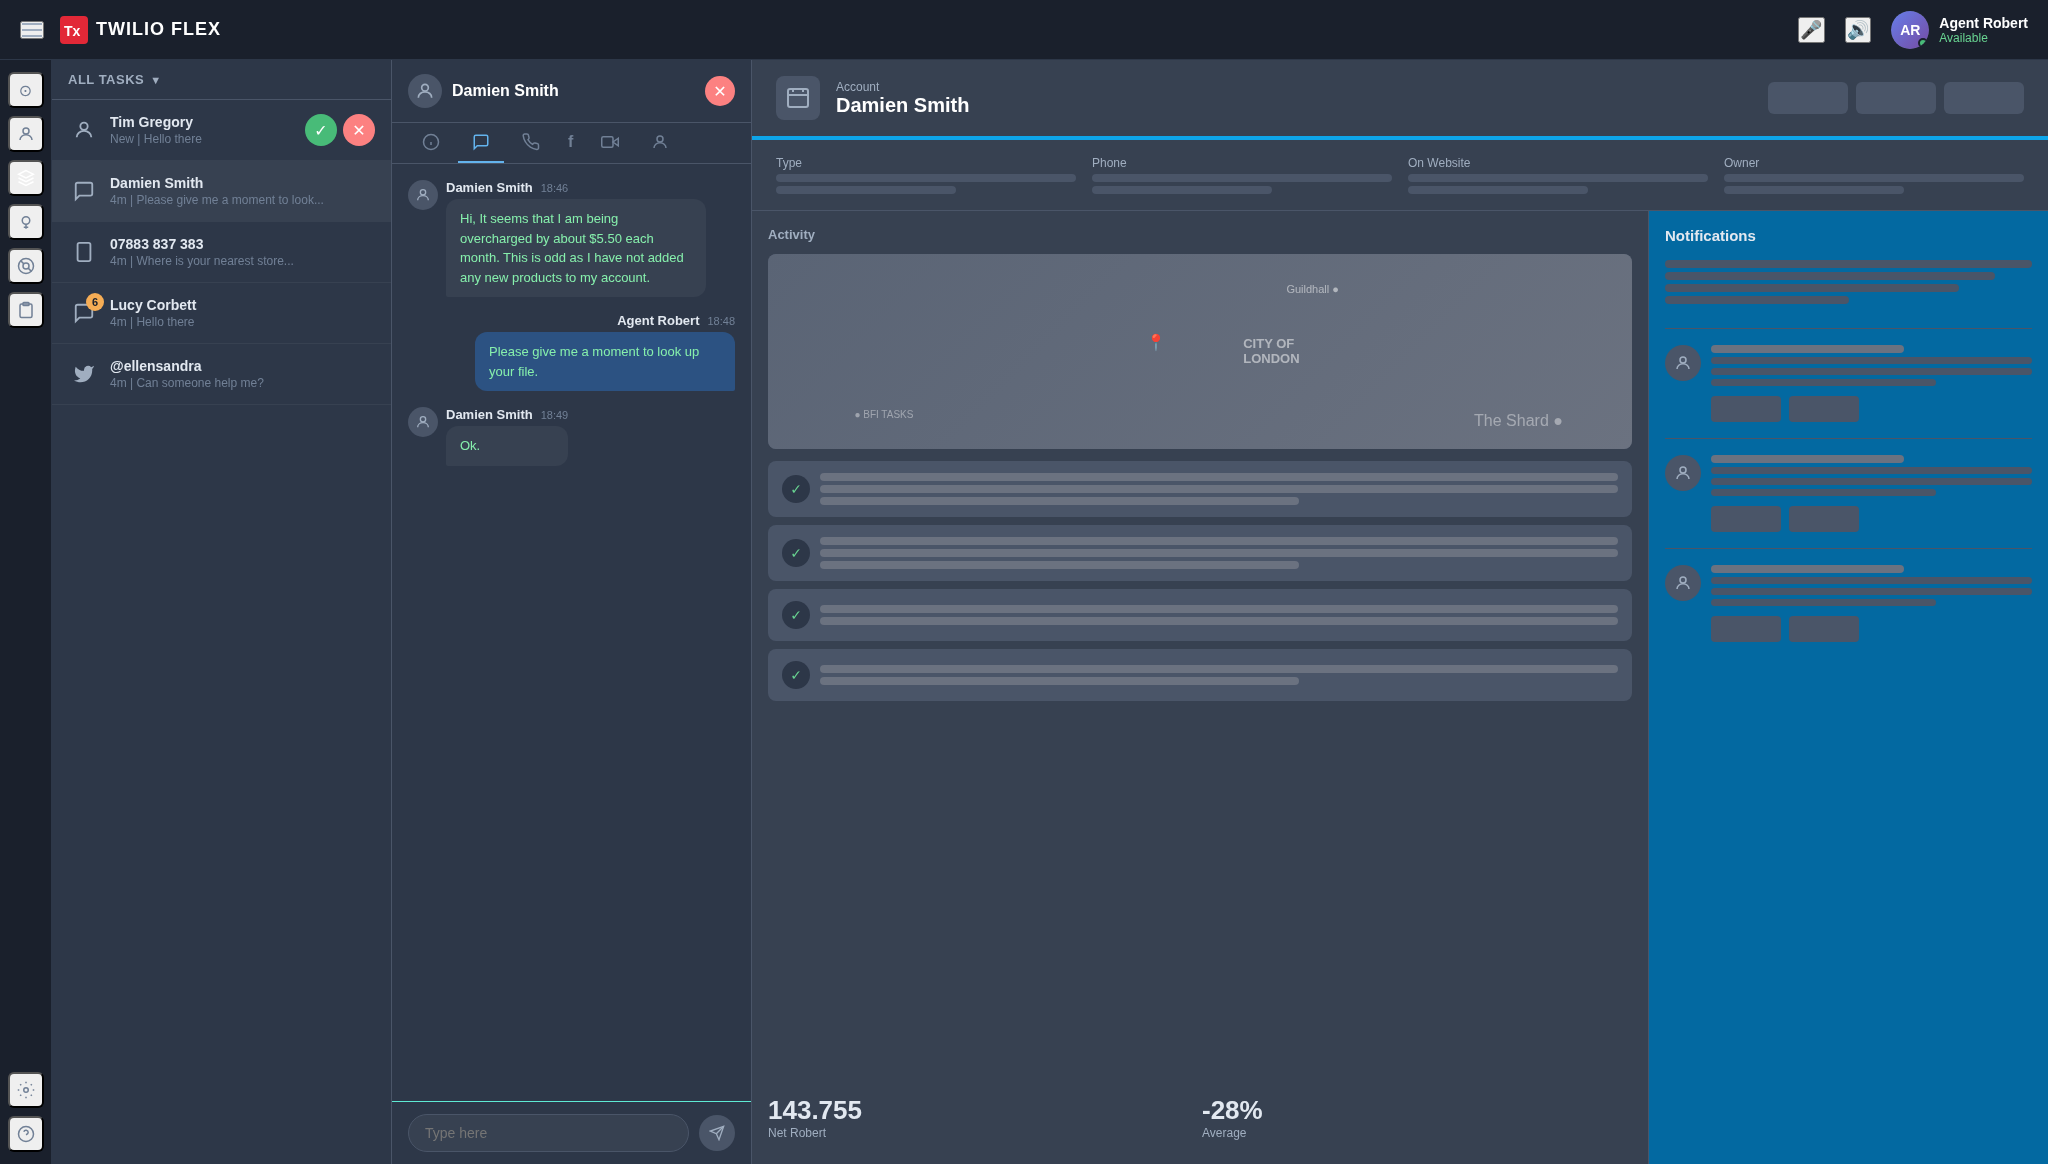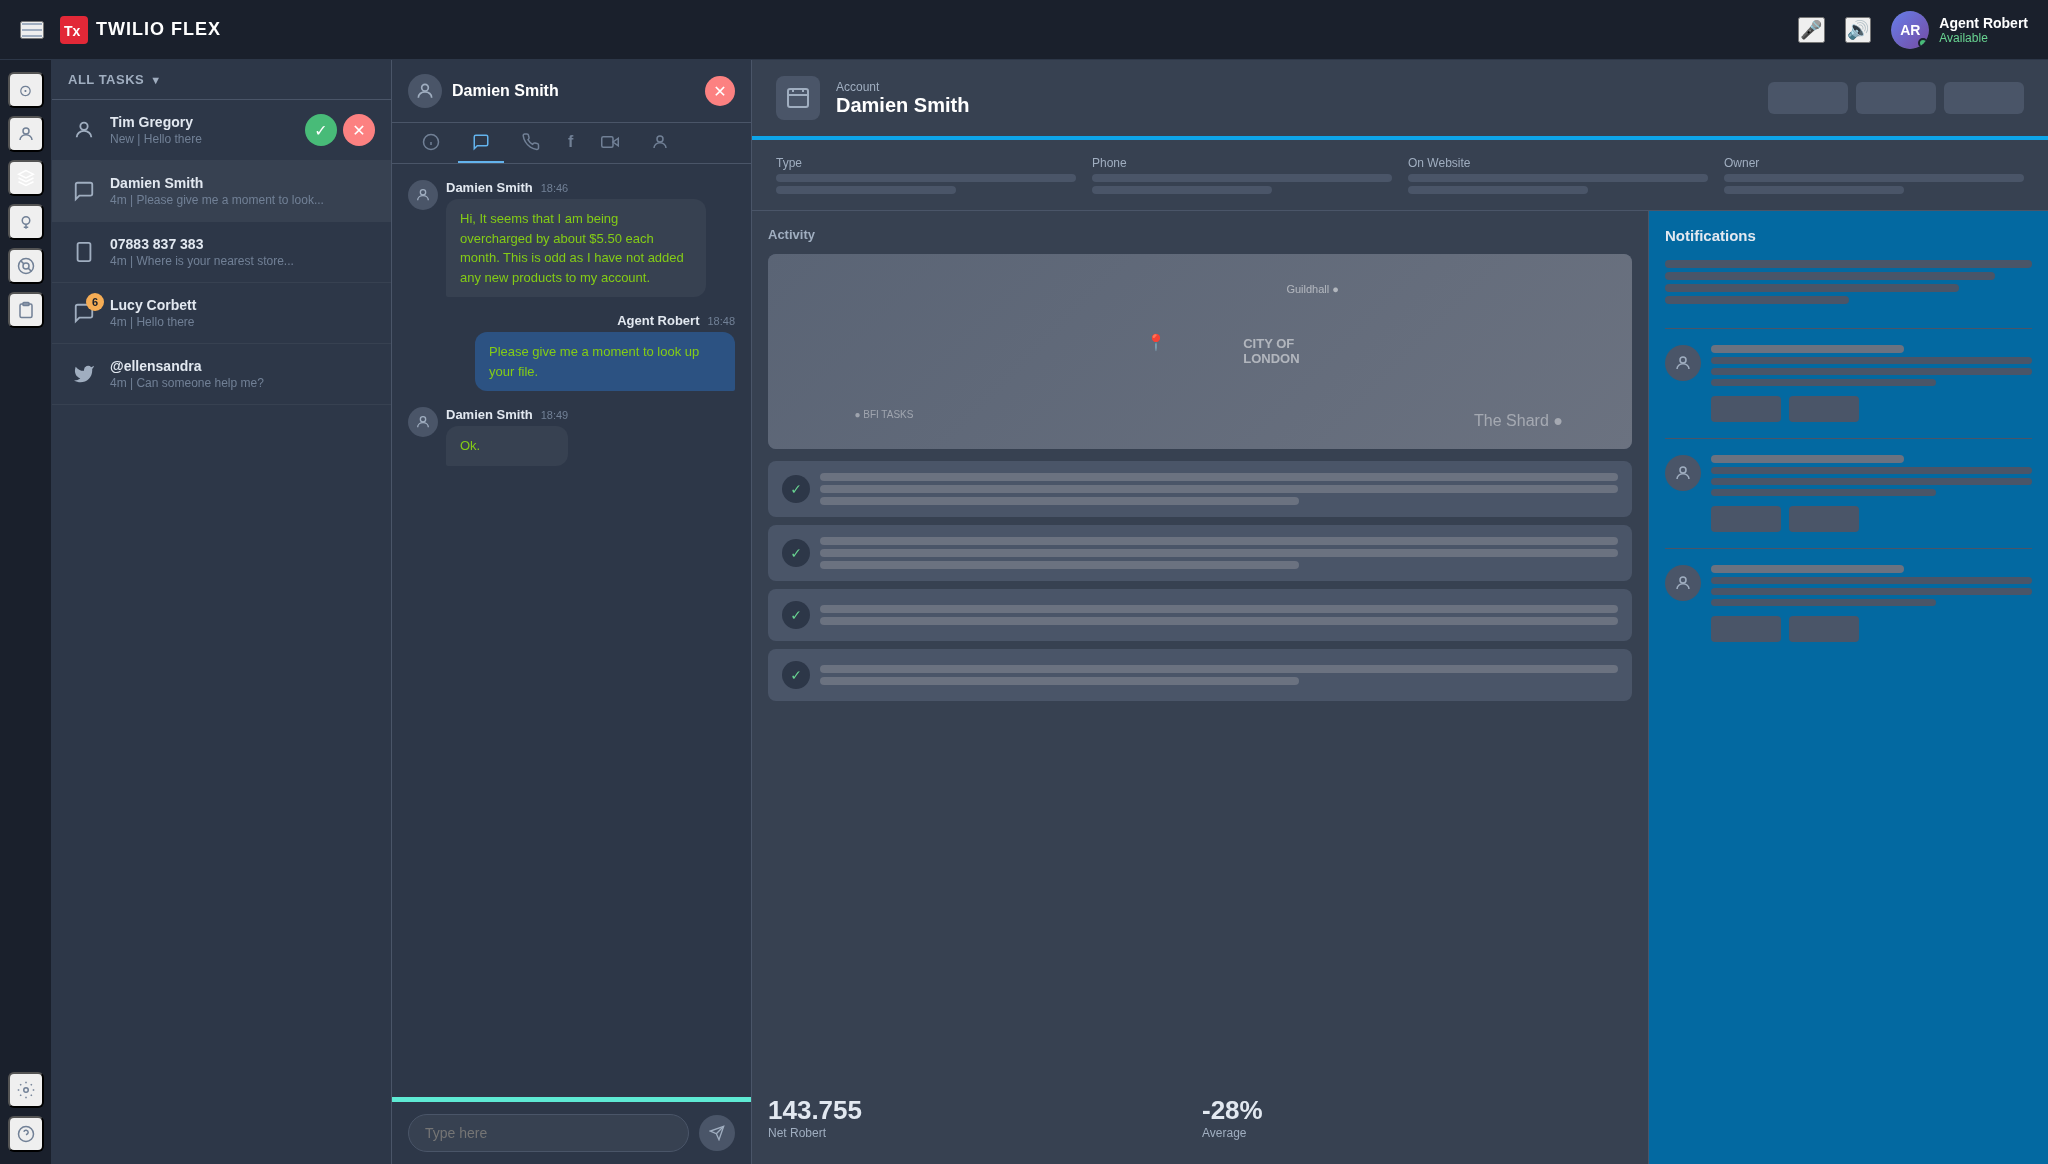--- a/index.html
+++ b/index.html
@@ -147,26 +147,26 @@
       background: #2c5282;
       border-radius: 12px 12px 2px 12px;
       padding: 10px 14px;
       max-width: 260px;
       margin-left: auto;
     }
     .msg-outgoing { display: flex; justify-content: flex-end; }
     .msg-header { display: flex; gap: 8px; align-items: baseline; margin-bottom: 4px; }
     .msg-sender { font-size: 13px; font-weight: 600; color: #e2e8f0; }
     .msg-time { font-size: 11px; color: #718096; }
-    .msg-text { font-size: 13px; color: #84cc16; line-height: 1.5; }
+    .msg-text { font-size: 13px; color: #86efac; line-height: 1.5; }
 
     
     .chat-input-area {
       padding: 12px 16px;
-      border-top: 5px solid #5eead4;
+      border-top: 1px solid #5eead4;
       display: flex;
       align-items: center;
       gap: 10px;
     }
     .chat-input {
       flex: 1;
       background: #374151;
       border: 1px solid #4a5568;
       border-radius: 20px;
       padding: 10px 16px;

